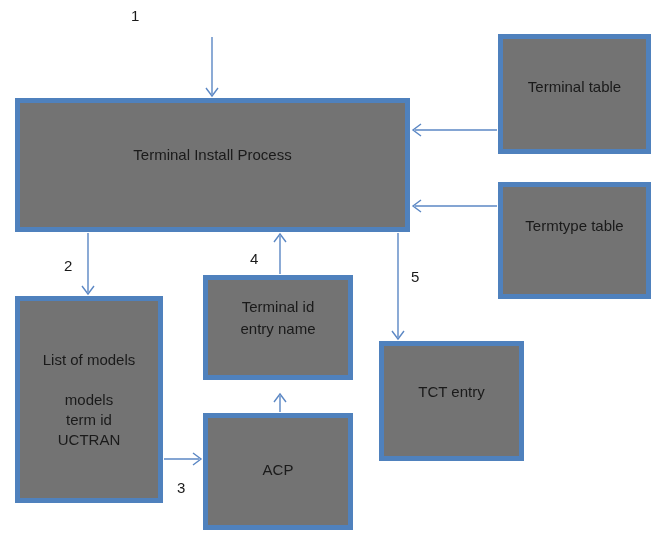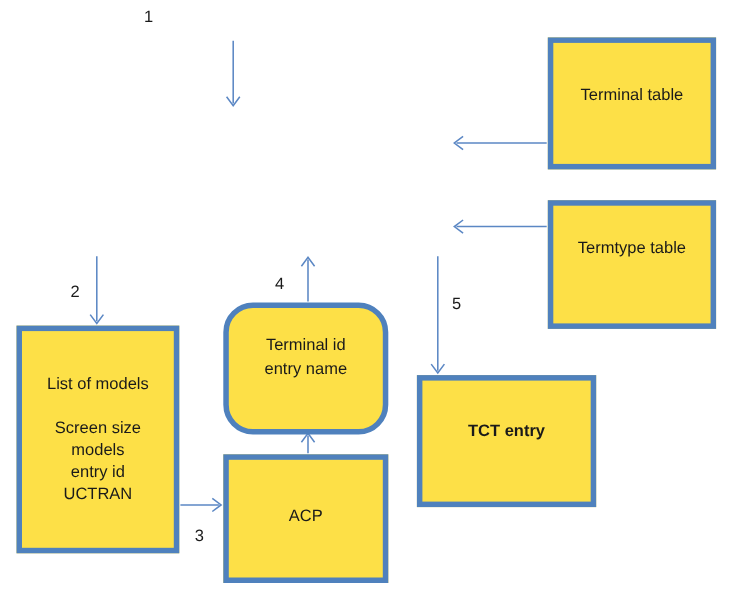--- a/index.html
+++ b/index.html
@@ -30,40 +30,40 @@
   .arrow-layer .arrow {
     stroke: var(--arrow);
     stroke-width: 1.4;
     fill: none;
   }
 
   
   .dbox {
     position: absolute;
     border: 5px solid var(--box-border);
-    background: #fde047;
+    background: #737373;
     display: flex;
     flex-direction: column;
     align-items: center;
     justify-content: center;
     text-align: center;
     font-size: 15px;
     line-height: 20px;
     color: var(--text);
   }
   .dbox .m-line { display: block; line-height: 20px; min-height: 20px; }
 
   .box-process        { left: 15px;  top: 98px;  width: 395px; height: 134px; padding-bottom: 20px; }
   .box-terminal-table { left: 498px; top: 34px;  width: 153px; height: 120px; padding-bottom: 14px; }
   .box-termtype-table { left: 498px; top: 182px; width: 153px; height: 117px; padding-bottom: 30px; text-align: center; }
   .box-list-models    { left: 15px;  top: 296px; width: 148px; height: 207px; }
-  .box-terminal-id    { left: 203px; top: 275px; width: 150px; height: 120px; padding-bottom: 20px; border-radius: 27px; }
+  .box-terminal-id    { left: 203px; top: 275px; width: 150px; height: 105px; padding-bottom: 20px; }
   .box-terminal-id .m-line { line-height: 22px; min-height: 22px; }
   .box-acp            { left: 203px; top: 413px; width: 150px; height: 117px; padding-bottom: 3px; }
-  .box-tct            { left: 379px; top: 341px; width: 163px; height: 120px; padding-bottom: 18px; font-weight: bold; }
+  .box-tct            { left: 379px; top: 341px; width: 145px; height: 120px; padding-bottom: 18px; }
 
   
   .flabel {
     position: absolute;
     font-size: 15px;
     line-height: 18px;
     color: var(--text);
     white-space: nowrap;
   }
   .top-caption { left: 131px; top: 7px; display: flex; }
@@ -125,35 +125,37 @@
 
   <div class="flabel top-caption">
     <span class="num">1</span>
   </div>
 
   <div class="flabel num-2">2</div>
   <div class="flabel num-3">3</div>
   <div class="flabel num-4">4</div>
   <div class="flabel num-5">5</div>
 
+  <div class="dbox box-process">
+    <span>Terminal Install Process</span>
+  </div>
 
   <div class="dbox box-terminal-table">
     <span>Terminal table</span>
   </div>
 
   <div class="dbox box-termtype-table">
     <span>Termtype table</span>
   </div>
 
   <div class="dbox box-list-models">
     <span class="m-line">List of models</span>
     <span class="m-line"></span>
-    <span class="m-line">Screen size</span>
     <span class="m-line">models</span>
-    <span class="m-line">entry id</span>
+    <span class="m-line">term id</span>
     <span class="m-line">UCTRAN</span>
   </div>
 
   <div class="dbox box-terminal-id">
     <span class="m-line">Terminal id</span>
     <span class="m-line">entry name</span>
   </div>
 
   <div class="dbox box-acp">
     <span>ACP</span>

